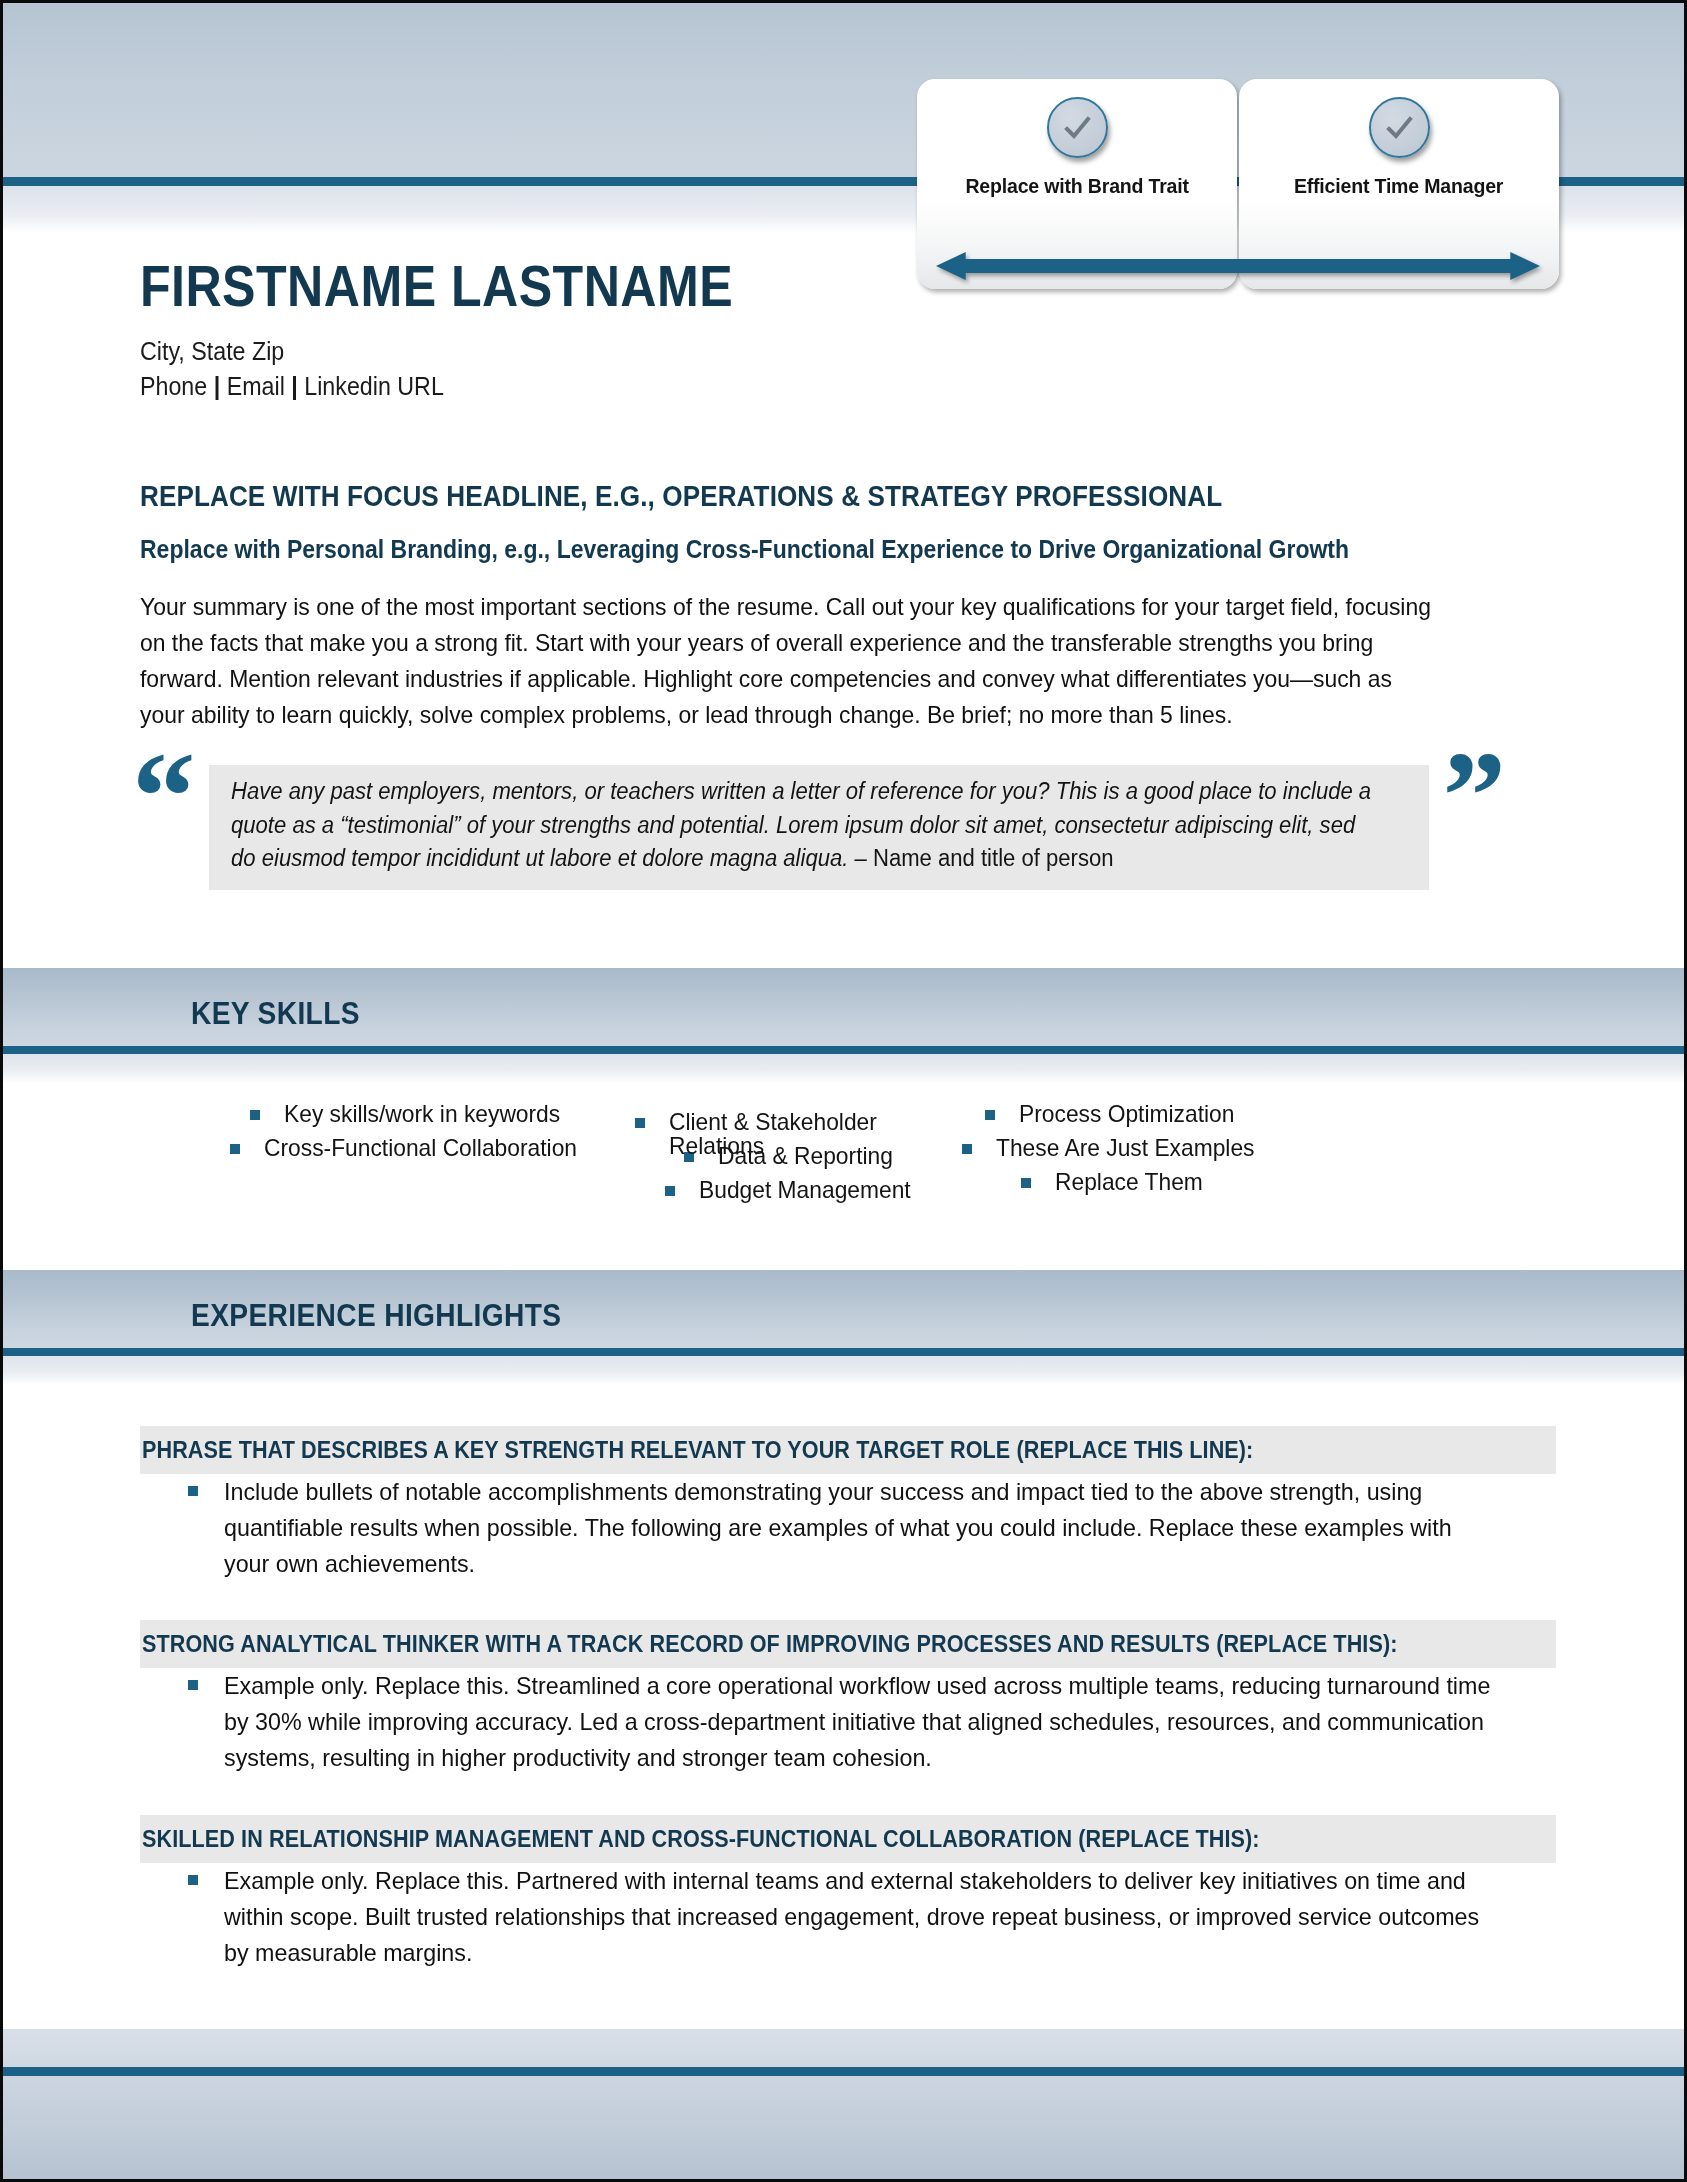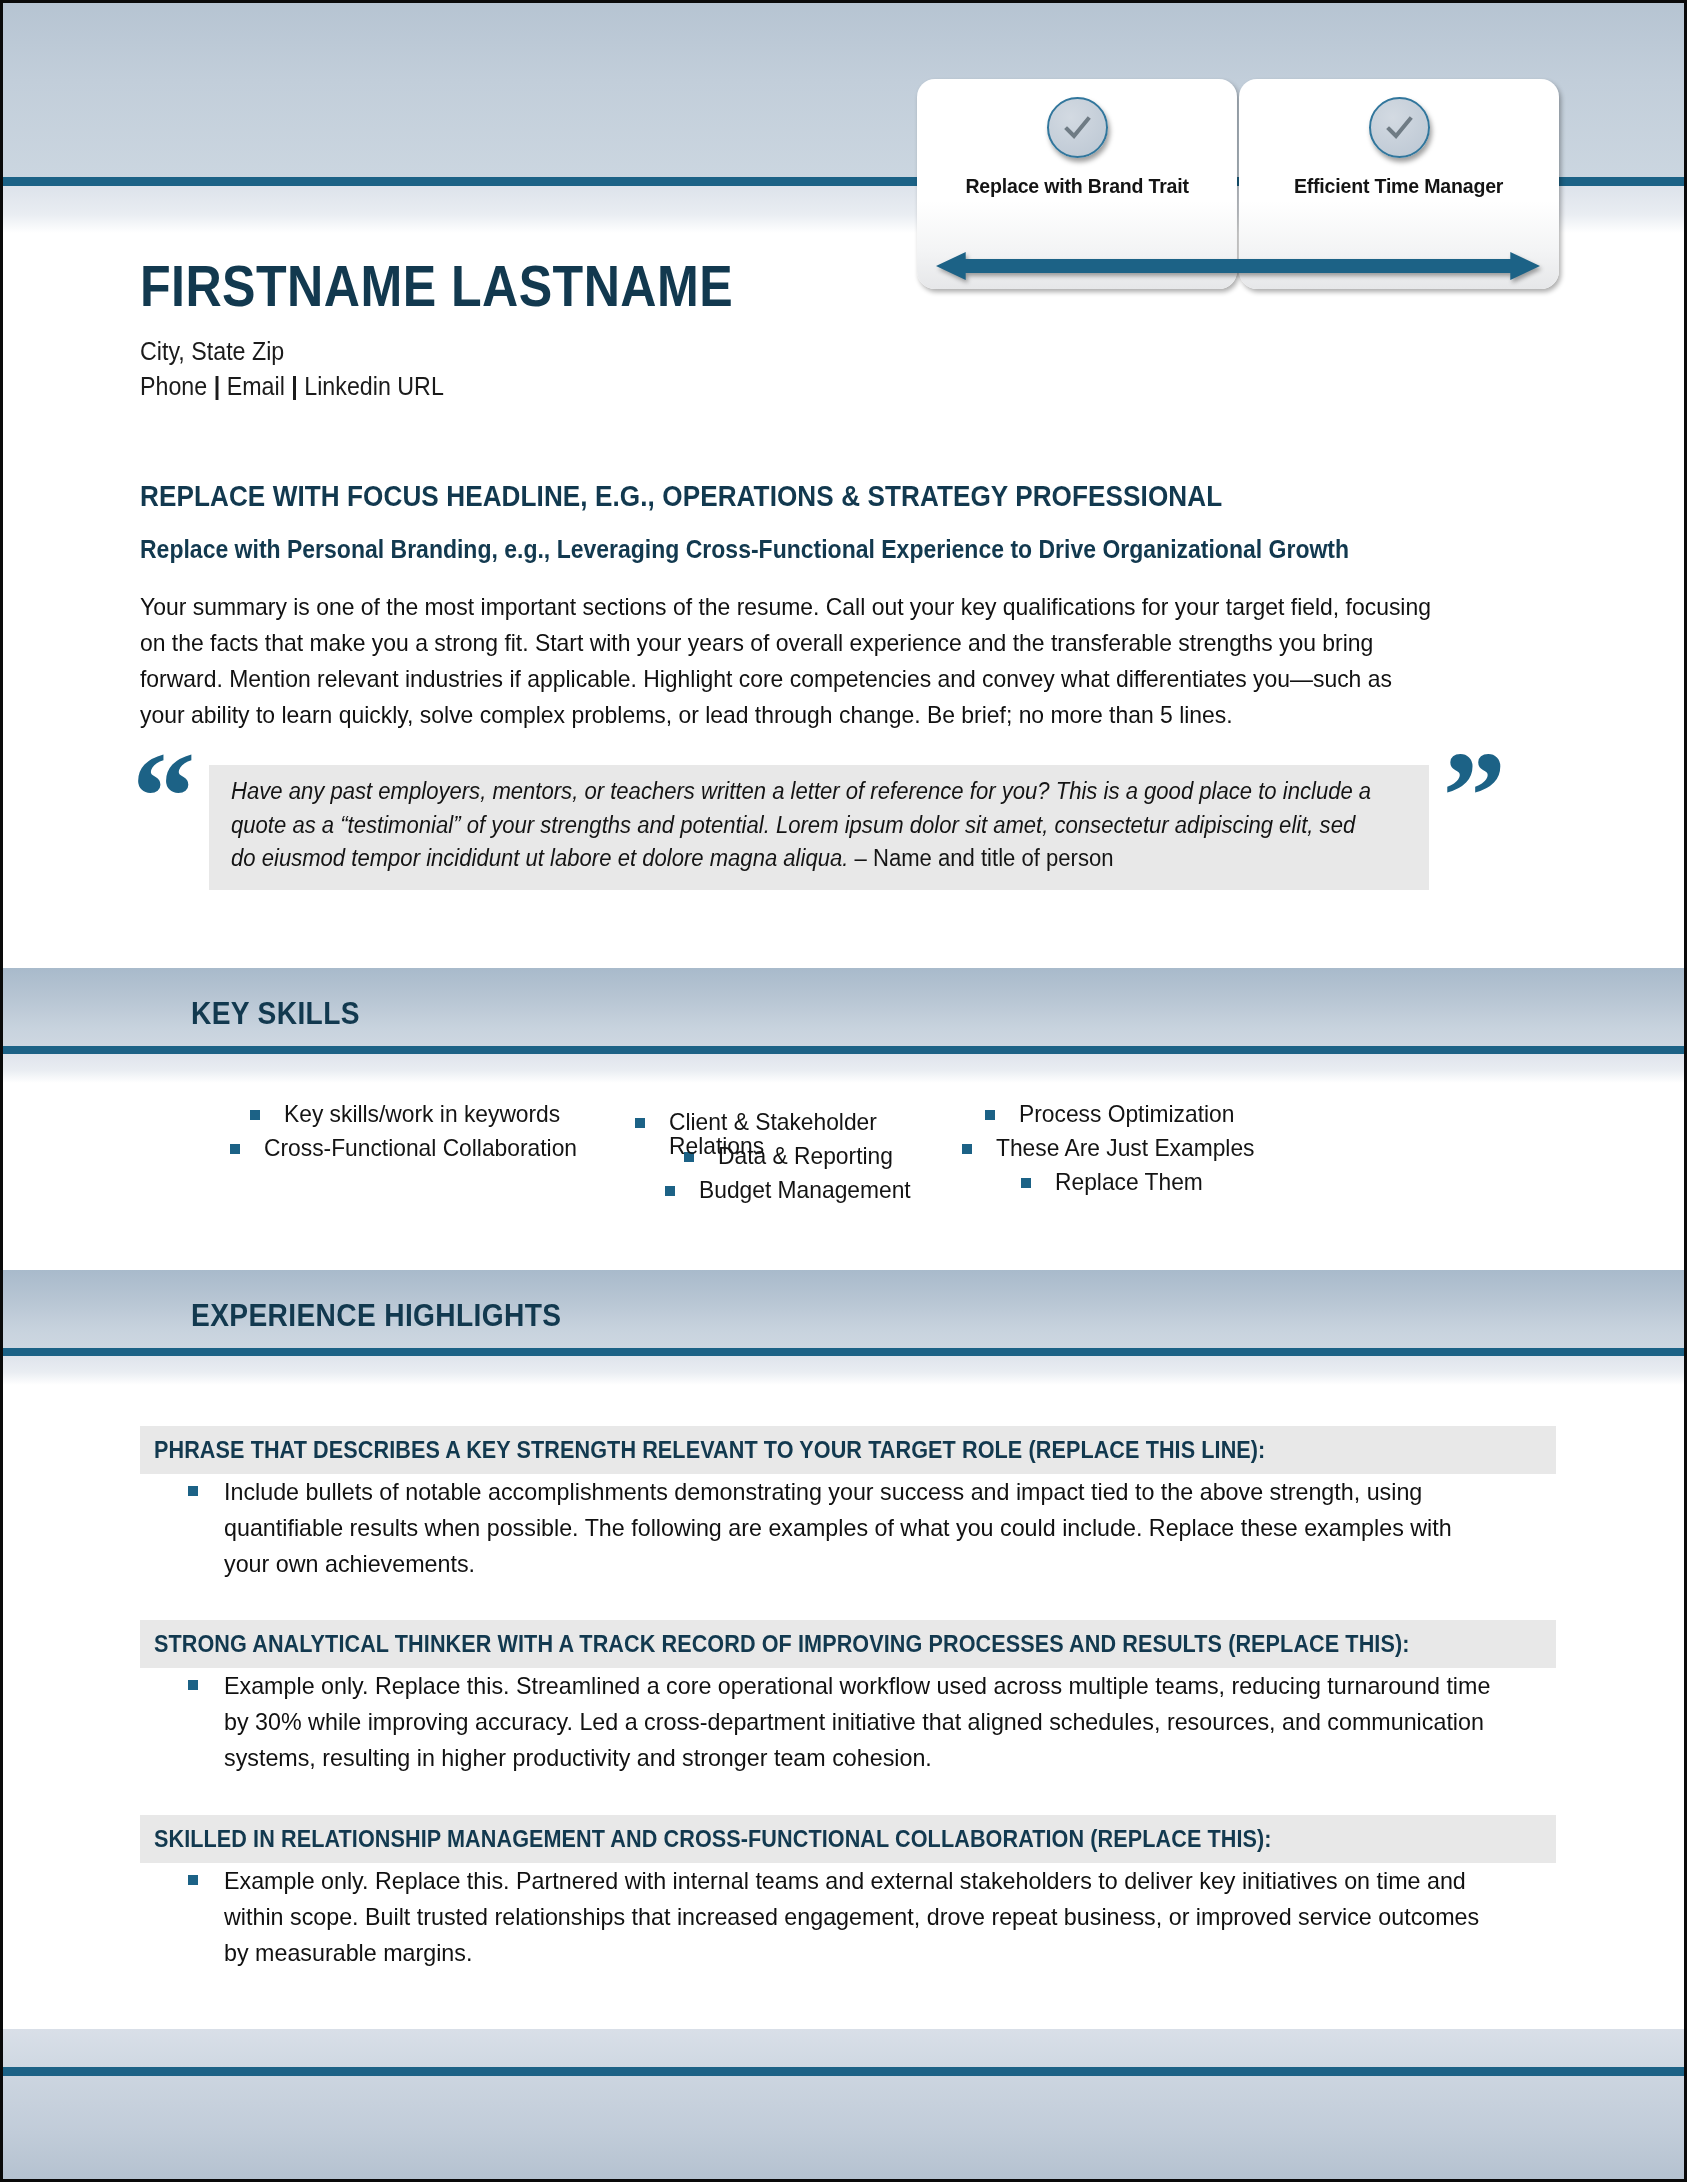--- a/index.html
+++ b/index.html
@@ -287,21 +287,21 @@
     transform-origin: left center;
   }
 
   
   .exp-block { position: absolute; left: 137px; width: 1416px; }
   .exp-heading-bar {
     background: #e8e8e8;
     height: 48px;
     display: flex;
     align-items: center;
-    padding-left: 14px;
+    padding-left: 2px;
   }
   .exp-heading-text {
     font-weight: bold;
     font-size: 24px;
     letter-spacing: 0.1px;
     color: #12394f;
     transform: scaleX(0.9);
     transform-origin: left center;
     white-space: nowrap;
   }

